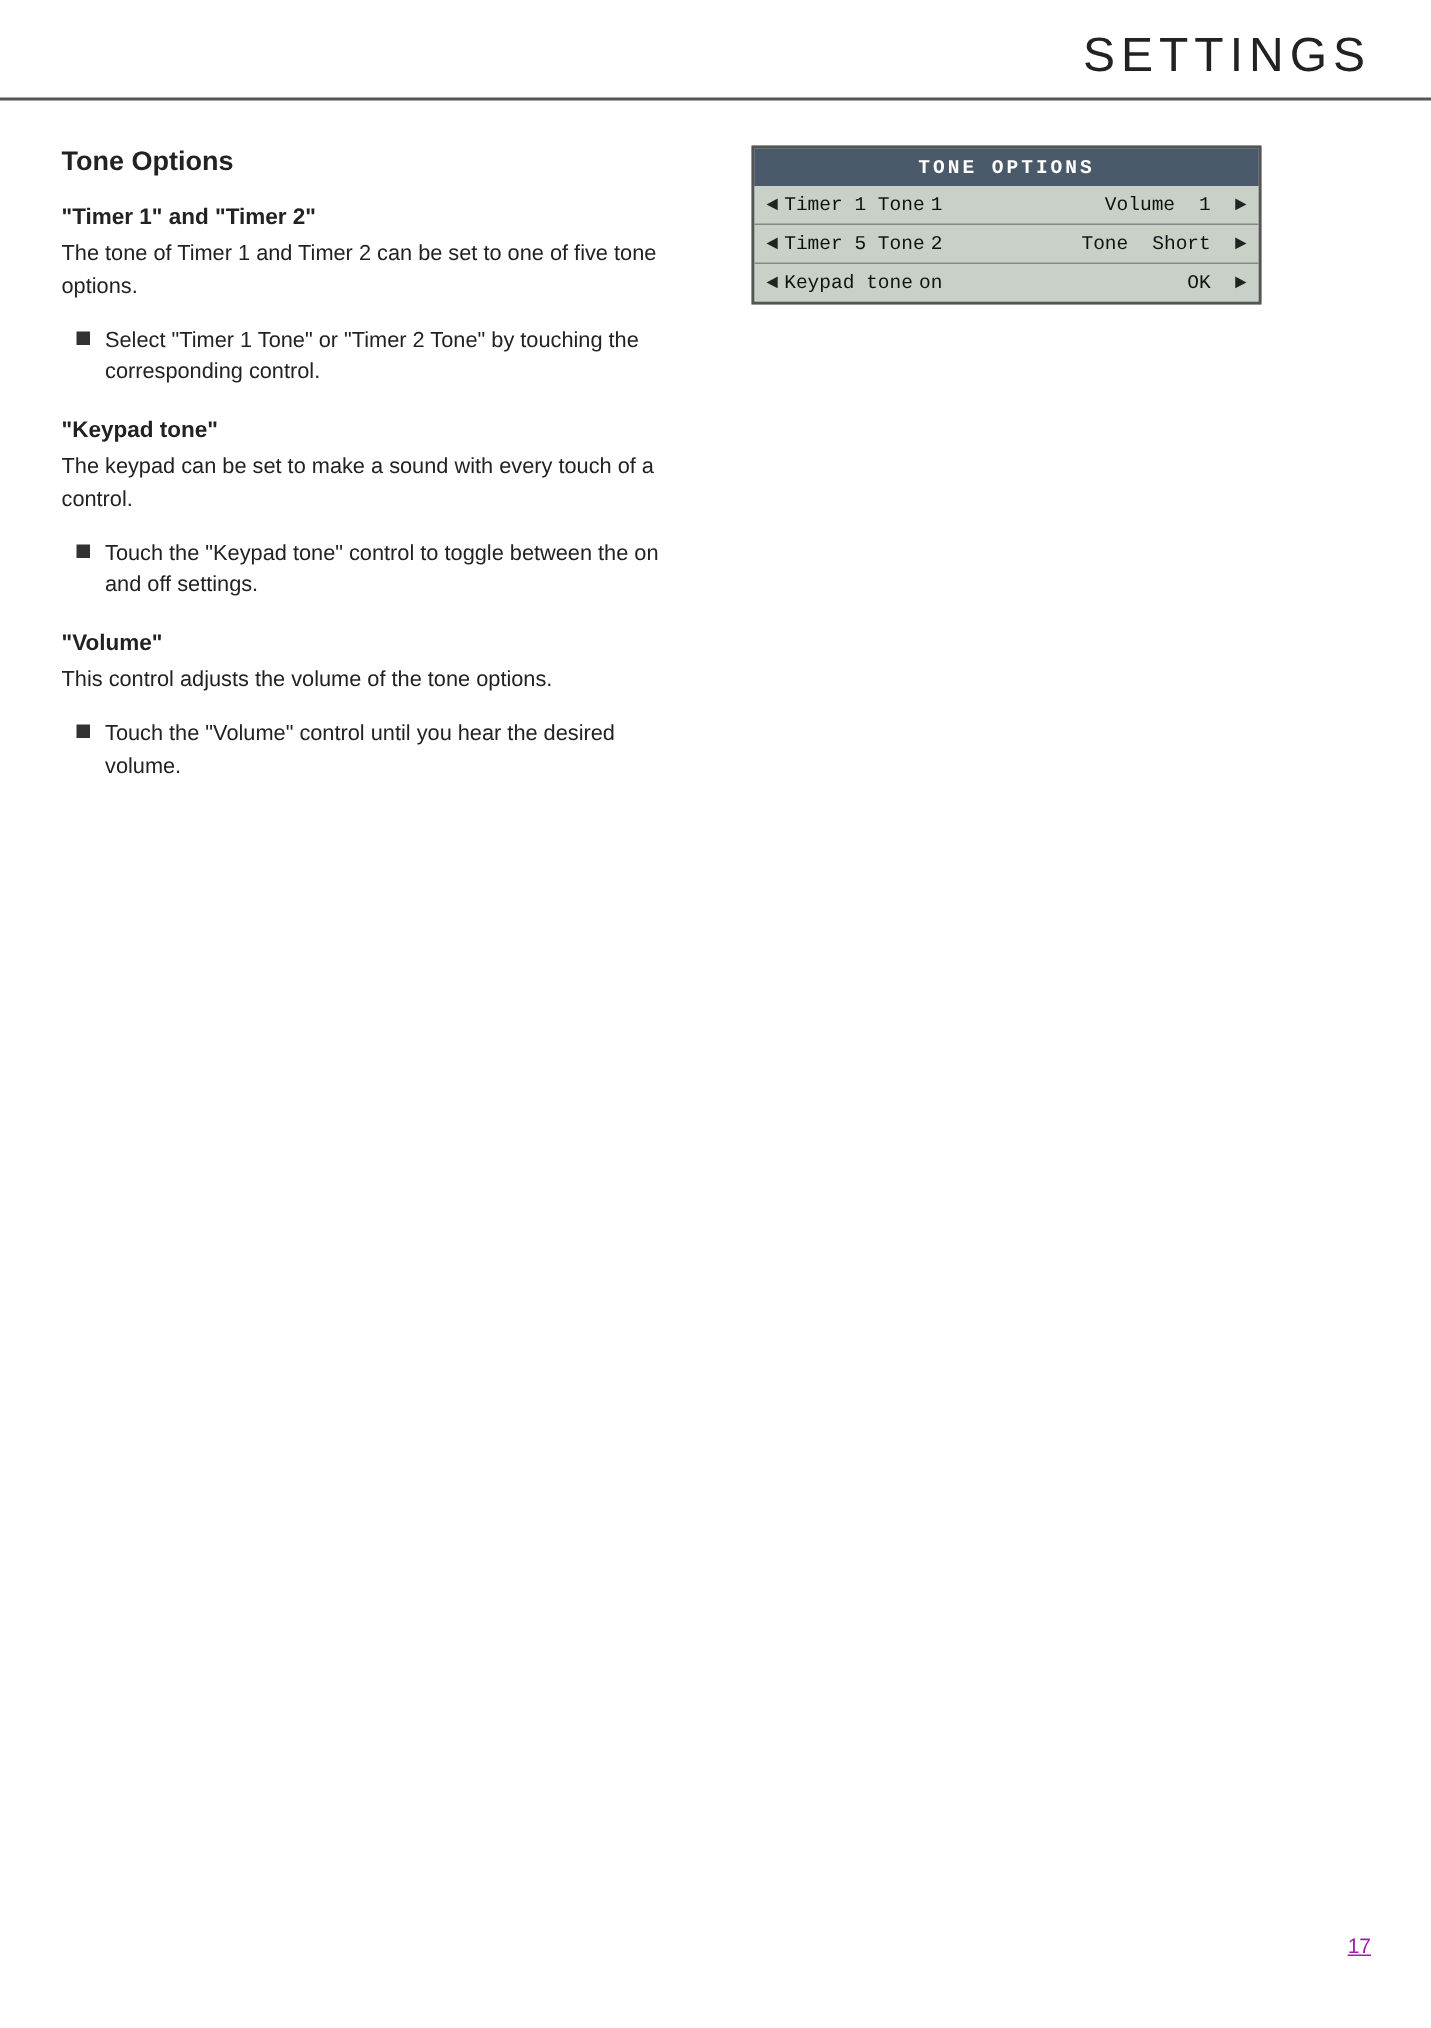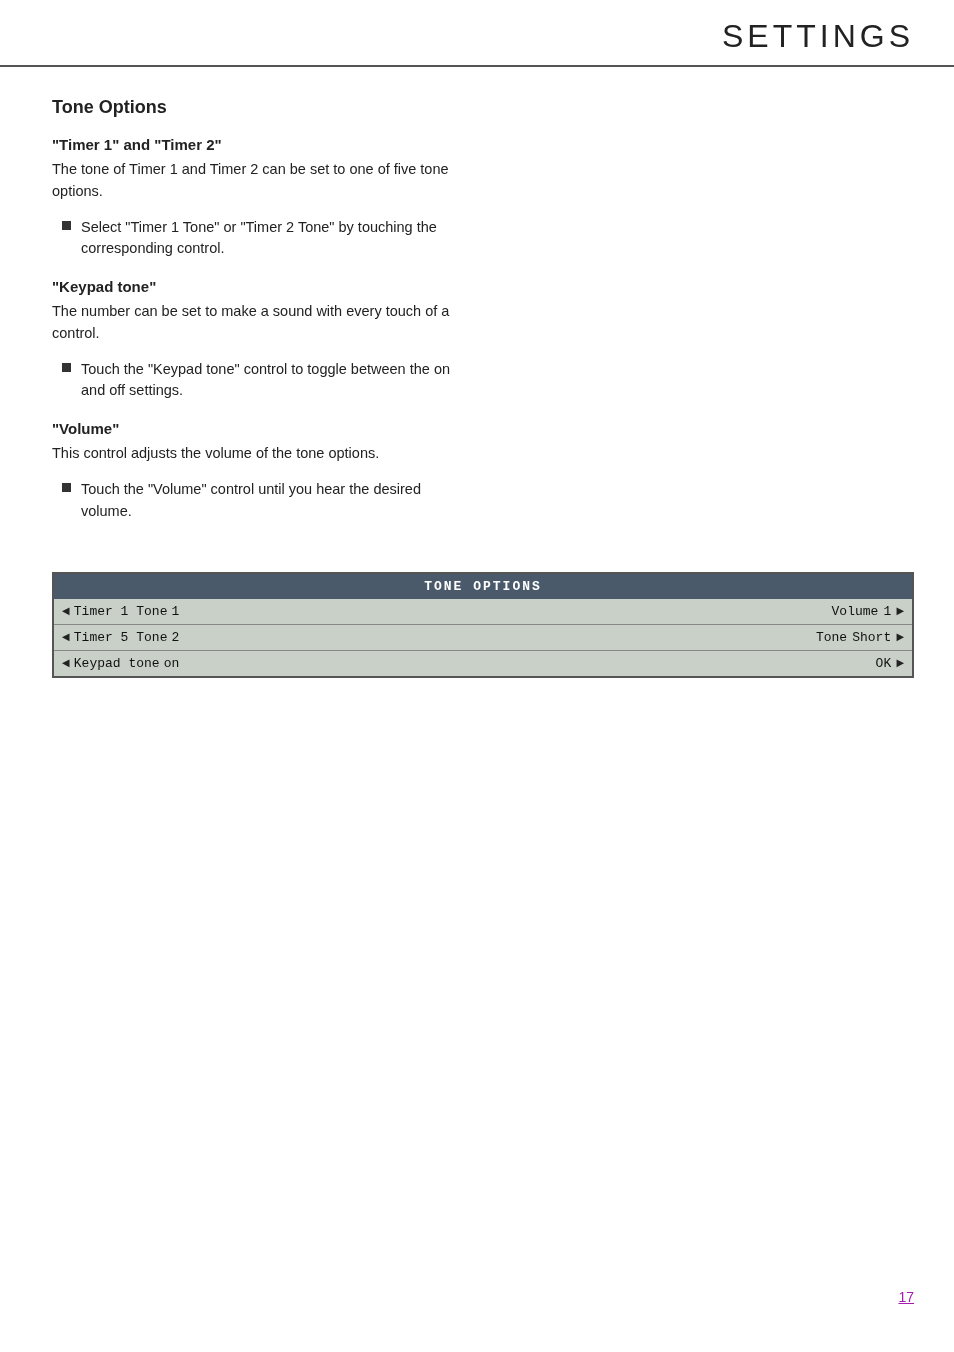--- a/index.html
+++ b/index.html
@@ -29,22 +29,21 @@
 
     .page-title {
       font-size: 32px;
       font-weight: normal;
       letter-spacing: 4px;
       color: #222222;
     }
 
     .page-content {
       display: flex;
-      flex-direction: column;
-      padding: 30px 40px 30px 52px;
+      padding: 30px 40px 30px 41px;
       gap: 40px;
     }
 
     .left-column {
       flex: 1;
       max-width: 420px;
     }
 
     .right-column {
       flex: 0 0 340px;
@@ -146,21 +145,21 @@
     }
 
     .row-value {
       font-size: 13px;
       margin-right: 4px;
     }
 
     .row-right {
       display: flex;
       align-items: center;
-      gap: 5px;
+      gap: 16px;
       margin-left: auto;
     }
 
     .row-right-label {
       font-size: 13px;
     }
 
     .row-right-value {
       font-size: 13px;
     }
@@ -197,21 +196,21 @@
       <p class="section-paragraph">The tone of Timer 1 and Timer 2 can be set to one of five tone options.</p>
       <div class="bullet-item">
         <span class="bullet-square"></span>
         <span class="bullet-text">Select "Timer 1 Tone" or "Timer 2 Tone" by touching the corresponding control.</span>
       </div>
     </div>
 
 
     <div>
       <h3 class="sub-section-title">"Keypad tone"</h3>
-      <p class="section-paragraph">The number can be set to make a sound with every touch of a control.</p>
+      <p class="section-paragraph">The keypad can be set to make a sound with every touch of a control.</p>
       <div class="bullet-item">
         <span class="bullet-square"></span>
         <span class="bullet-text">Touch the "Keypad tone" control to toggle between the on and off settings.</span>
       </div>
     </div>
 
     <div>
       <h3 class="sub-section-title">"Volume"</h3>
       <p class="section-paragraph">This control adjusts the volume of the tone options.</p>
       <div class="bullet-item">

